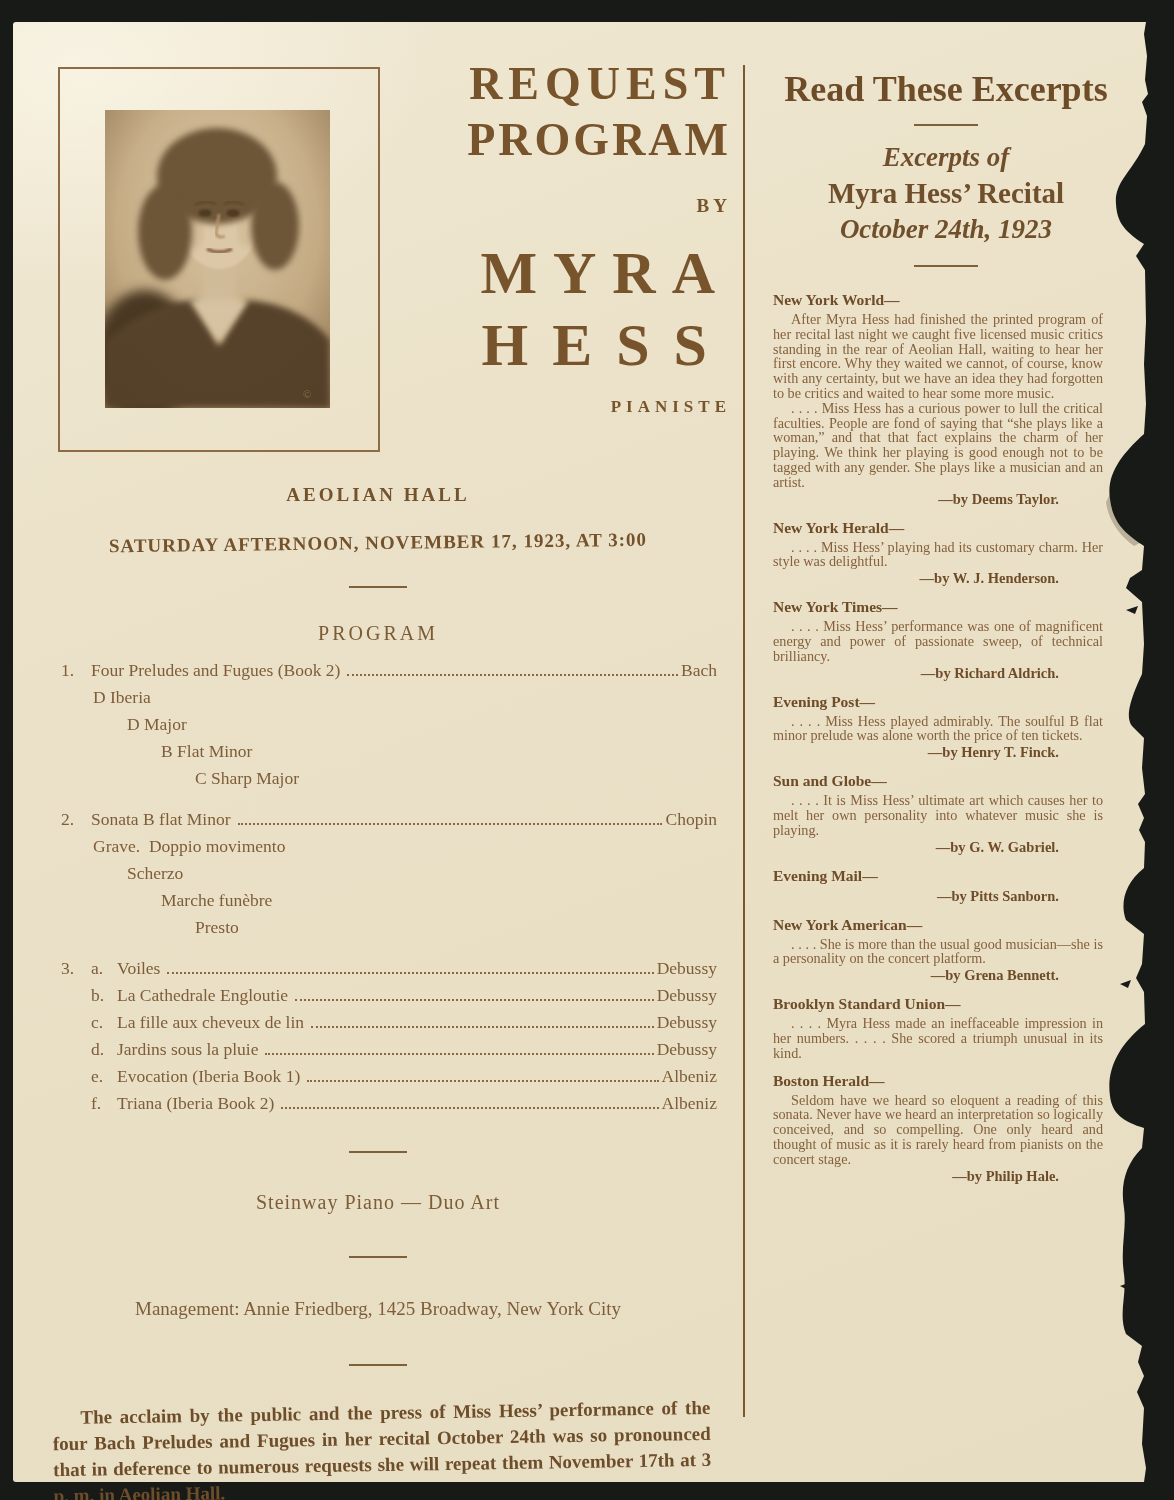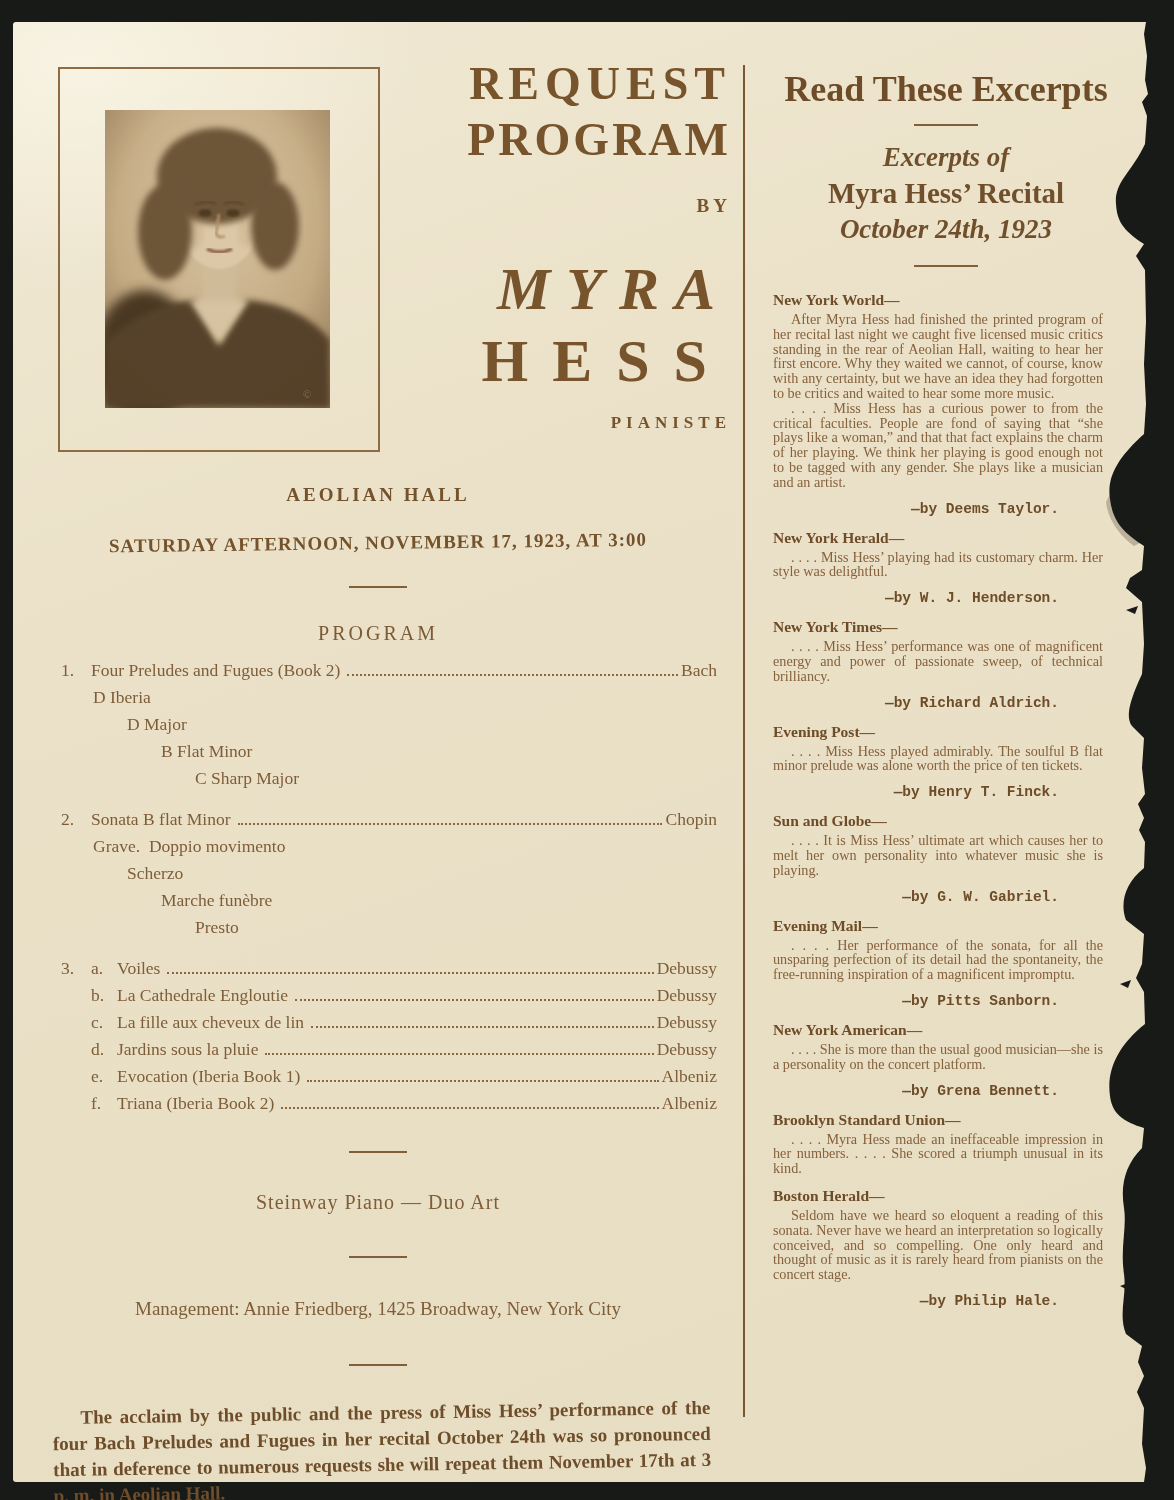--- a/index.html
+++ b/index.html
@@ -24,21 +24,21 @@
   .left-col{position:absolute;left:0;top:0;width:730px;height:1460px;}
   .right-col{position:absolute;left:744px;top:0;width:346px;height:1436px;padding-left:16px;box-sizing:content-box;}
   
   .photo-frame{position:absolute;left:45px;top:45px;width:318px;height:381px;
     border:2px solid #8d6c45;}
   .photo{position:absolute;left:45px;top:41px;width:225px;height:298px;display:block;}
   .masthead{position:absolute;left:382px;top:38px;width:336px;text-align:right;color:#77542c;}
   .mh-request{font-size:46px;font-weight:bold;letter-spacing:6px;line-height:1.05;}
   .mh-program{font-size:46px;font-weight:bold;letter-spacing:3px;line-height:1.05;margin-top:8px;}
   .mh-by{font-size:19px;font-weight:bold;letter-spacing:4px;margin-top:30px;}
-  .mh-myra{font-size:60px;font-weight:bold;letter-spacing:16px;margin-top:42px;line-height:1.0;font-style:italic;}
+  .mh-myra{font-size:60px;font-weight:bold;letter-spacing:16px;margin-top:26px;line-height:1.0;}
   .mh-hess{font-size:60px;font-weight:bold;letter-spacing:24px;margin-top:12px;line-height:1.0;}
   .mh-pianiste{font-size:17px;font-weight:bold;letter-spacing:5px;margin-top:22px;}
   
   .left-flow{padding-top:462px;}
   .venue{font-size:19px;font-weight:bold;letter-spacing:3px;text-align:center;color:#74522c;}
   .datetime{font-size:19px;font-weight:bold;letter-spacing:1px;text-align:center;color:#74522c;
     margin-top:26px;transform:rotate(-0.7deg);}
   .rule{width:58px;border-top:2px solid #80603a;margin:0 auto;}
   .r1{margin-top:32px;} .r2{margin-top:34px;} .r3{margin-top:42px;} .r4{margin-top:44px;}
   .prog-head{font-size:20px;letter-spacing:3px;text-align:center;margin-top:34px;color:#7b5a36;}
@@ -58,21 +58,21 @@
   
   .exc-head{font-size:36px;font-weight:bold;text-align:center;padding-top:46px;color:#6e4c28;}
   .exc-rule{width:64px;border-top:2px solid #80603a;margin:14px auto 0;}
   .exc-sub1{font-size:27px;font-weight:bold;font-style:italic;text-align:center;margin-top:16px;color:#70502c;}
   .exc-sub2{font-size:29px;font-weight:bold;text-align:center;margin-top:4px;color:#70502c;}
   .exc-sub3{font-size:27px;font-weight:bold;font-style:italic;text-align:center;margin-top:4px;color:#70502c;}
   .reviews{margin-top:24px;width:330px;}
   .review{margin-bottom:11px;}
   .rev-head{font-size:15.5px;font-weight:bold;line-height:18px;margin-bottom:3px;color:#6e4c28;}
   .rev-para{font-size:14.2px;line-height:14.8px;text-align:justify;text-indent:18px;margin:0;color:#85613c;}
-  .rev-byline{font-size:14.5px;font-weight:bold;text-align:right;padding-right:44px;line-height:17px;margin-top:11px;color:#6e4c28;font-family:Liberation Mono, monospace;}
+  .rev-byline{font-size:14.5px;font-weight:bold;text-align:right;padding-right:44px;line-height:17px;margin-top:1px;color:#6e4c28;}
 </style>
 </head>
 <body>
 
 <div class="page">
 
   <div class="left-col">
 
     <div class="photo-frame">
       <svg class="photo" viewBox="0 0 225 298" preserveAspectRatio="none">
@@ -221,21 +221,21 @@
     <div class="exc-sub1">Excerpts of</div>
     <div class="exc-sub2">Myra Hess’ Recital</div>
     <div class="exc-sub3">October 24th, 1923</div>
     <div class="exc-rule" style="margin-top:20px;"></div>
 
     <div class="reviews">
 
       <div class="review">
         <div class="rev-head">New York World—</div>
         <p class="rev-para">After Myra Hess had finished the printed program of her recital last night we caught five licensed music critics standing in the rear of Aeolian Hall, waiting to hear her first encore. Why they waited we cannot, of course, know with any certainty, but we have an idea they had forgotten to be critics and waited to hear some more music.</p>
-        <p class="rev-para">. . . . Miss Hess has a curious power to from the critical faculties. People are fond of saying that “she plays like a woman,” and that that fact explains the charm of her playing. We think her playing is good enough not to be tagged with any gender. She plays like a musician and an artist.</p>
+        <p class="rev-para">. . . . Miss Hess has a curious power to lull the critical faculties. People are fond of saying that “she plays like a woman,” and that that fact explains the charm of her playing. We think her playing is good enough not to be tagged with any gender. She plays like a musician and an artist.</p>
         <div class="rev-byline">—by Deems Taylor.</div>
       </div>
 
       <div class="review">
         <div class="rev-head">New York Herald—</div>
         <p class="rev-para">. . . . Miss Hess’ playing had its customary charm. Her style was delightful.</p>
         <div class="rev-byline">—by W. J. Henderson.</div>
       </div>
 
       <div class="review">
@@ -251,21 +251,20 @@
       </div>
 
       <div class="review">
         <div class="rev-head">Sun and Globe—</div>
         <p class="rev-para">. . . . It is Miss Hess’ ultimate art which causes her to melt her own personality into whatever music she is playing.</p>
         <div class="rev-byline">—by G. W. Gabriel.</div>
       </div>
 
       <div class="review">
         <div class="rev-head">Evening Mail—</div>
-        <p class="rev-para">. . . . Her performance of the sonata, for all the unsparing perfection of its detail had the spontaneity, the free-running inspiration of a magnificent impromptu.</p>
         <div class="rev-byline">—by Pitts Sanborn.</div>
       </div>
 
 
       <div class="review">
         <div class="rev-head">New York American—</div>
         <p class="rev-para">. . . . She is more than the usual good musician—she is a personality on the concert platform.</p>
         <div class="rev-byline">—by Grena Bennett.</div>
       </div>
 

